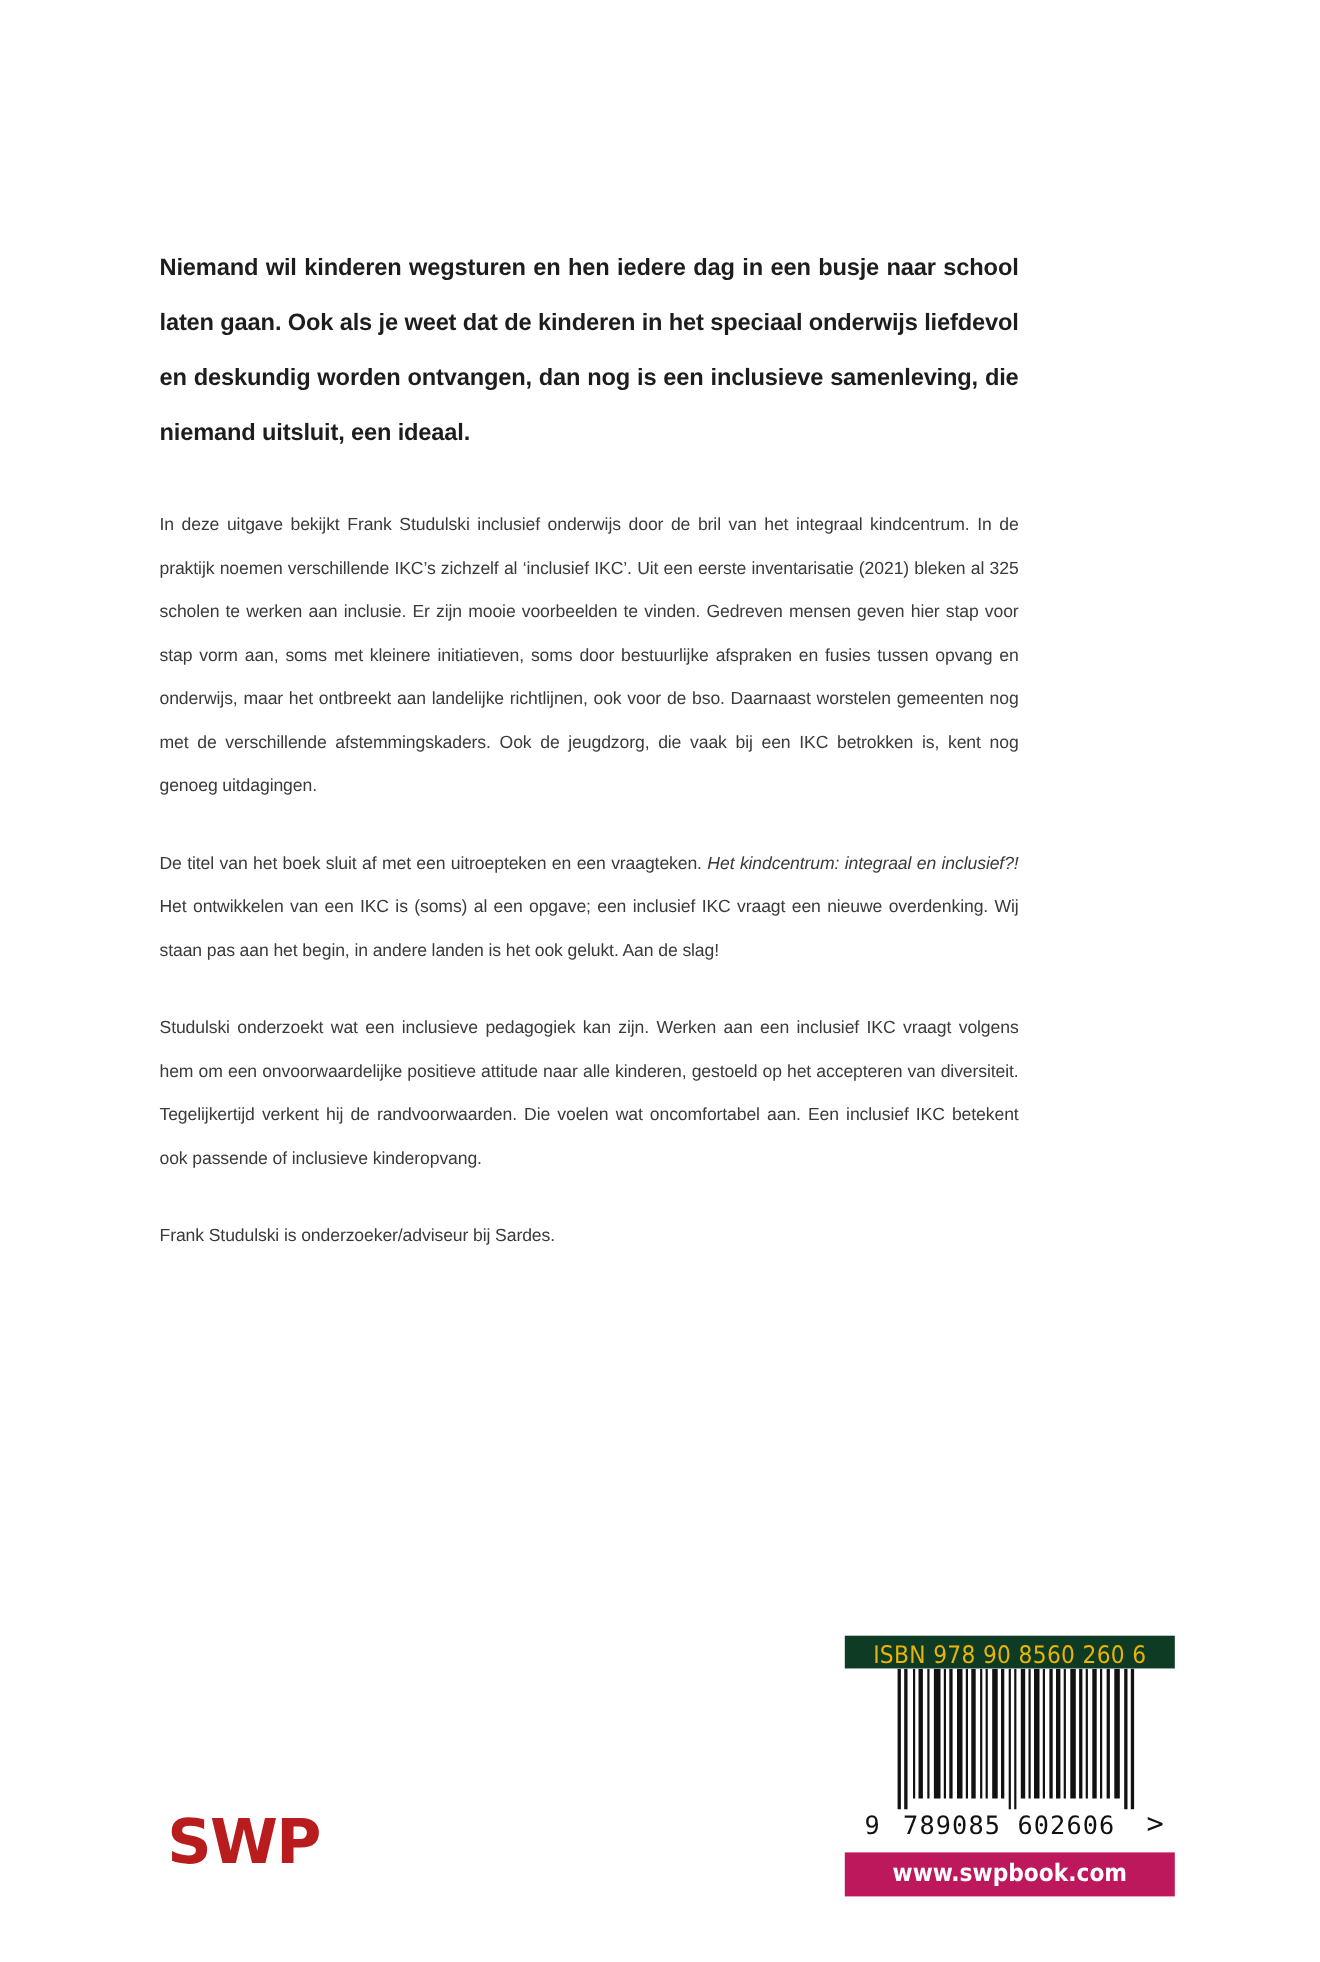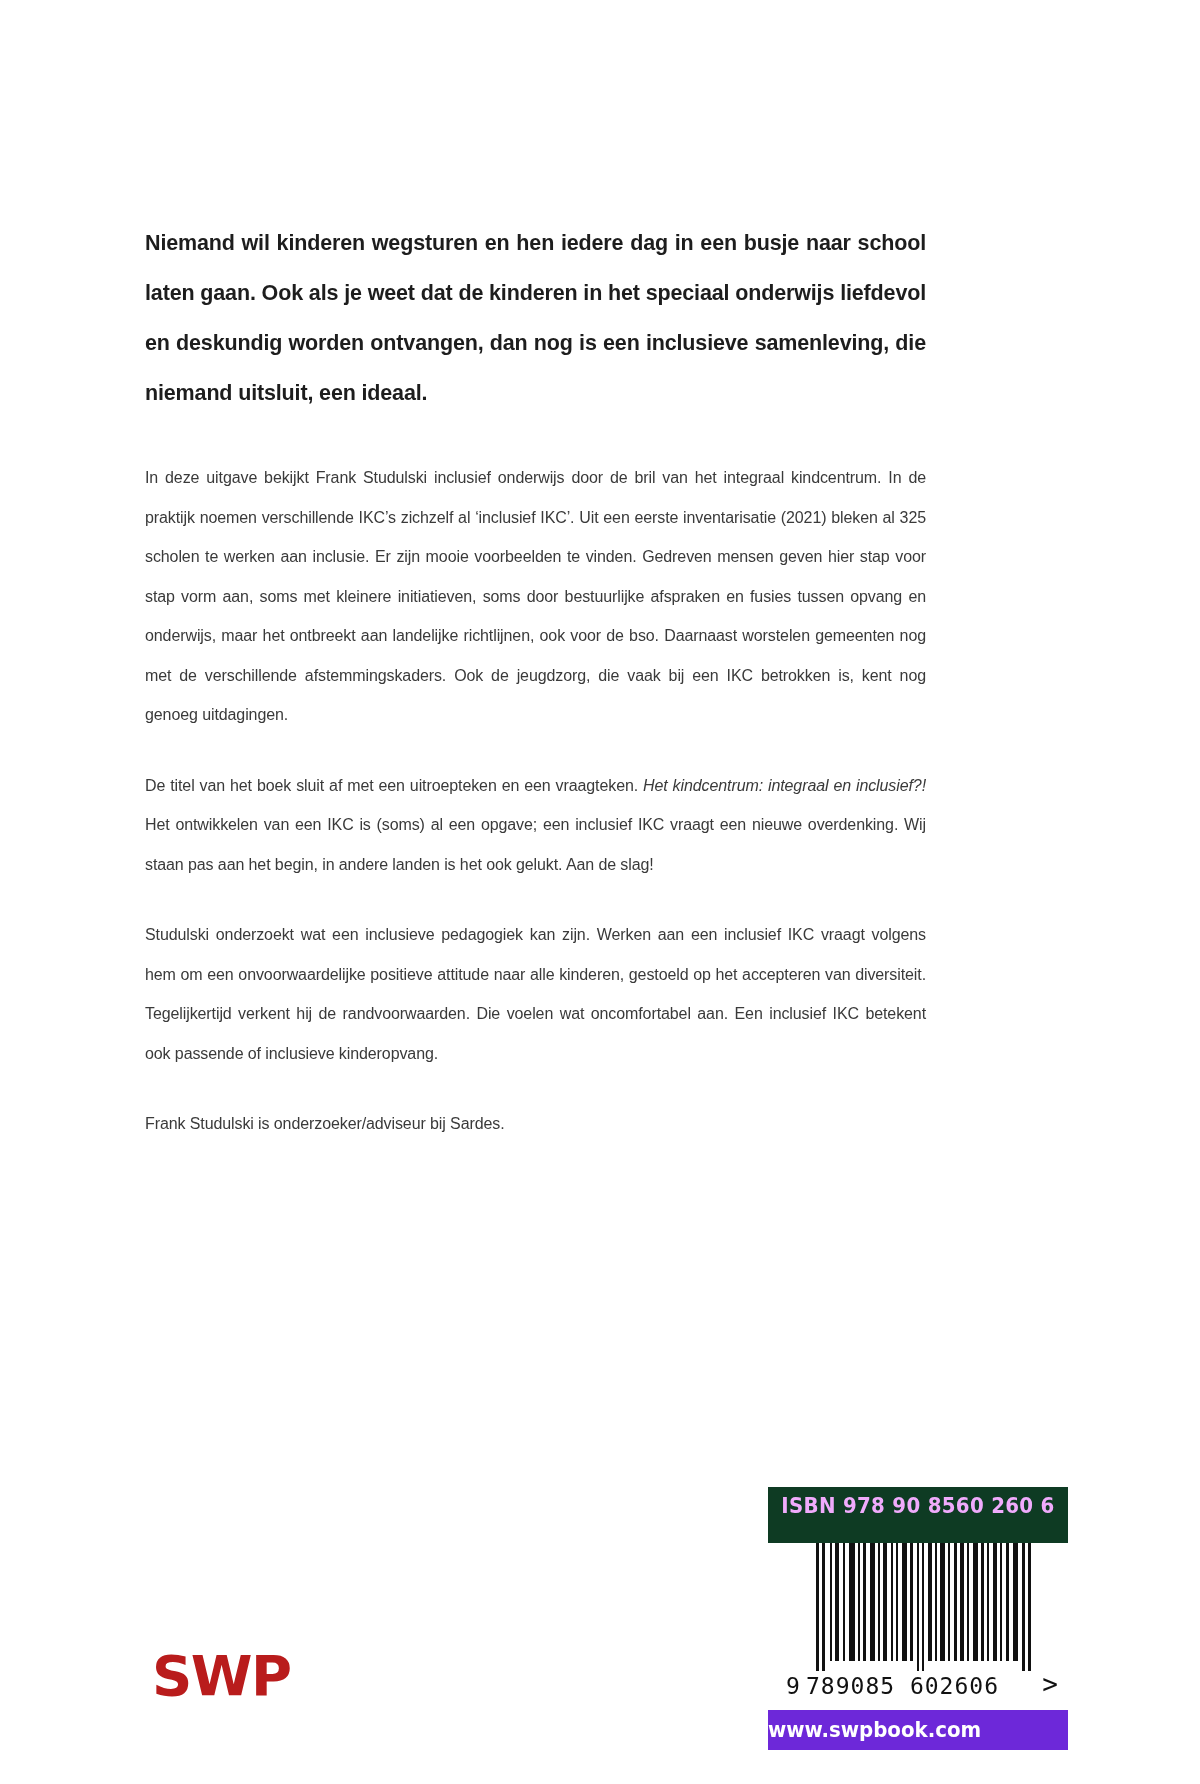--- a/index.html
+++ b/index.html
@@ -74,26 +74,26 @@
   
   .barcode-block {
     position: absolute;
     left: 768px;
     top: 1487px;
     width: 300px;
   }
 
   .isbn-band {
     background: #0E3B23;
-    color: #f0abfc;
+    color: #eab308;
     font-size: 22px;
-    font-weight: bold;
+    font-weight: normal;
     letter-spacing: 0.3px;
     text-align: center;
-    padding: 7px 0 26px 0;
+    padding: 7px 0 0 0;
     line-height: 1.05;
     font-family: "DejaVu Sans", sans-serif;
     font-stretch: condensed;
   }
 
   .bars-area {
     position: relative;
     height: 128px;
     background: #ffffff;
     margin: 0;
@@ -103,29 +103,30 @@
   .human-row {
     position: relative;
     height: 30px;
     font-family: "DejaVu Sans Mono", monospace;
     font-size: 23px;
     color: #111111;
     letter-spacing: 0px;
     line-height: 30px;
   }
   .hr-left  { position: absolute; left: 18px;  top: 0; }
-  .hr-mid   { position: absolute; left: 38px;  top: 0; letter-spacing: 1px; }
+  .hr-mid   { position: absolute; left: 53px;  top: 0; letter-spacing: 1px; }
   .hr-right { position: absolute; right: 10px; top: -2px; font-size: 26px; }
 
   .url-band {
-    background: #6d28d9;
+    background: #be185d;
     color: #ffffff;
     font-size: 22px;
     font-weight: bold;
     letter-spacing: 0px;
+    text-align: center;
     padding: 8px 0 9px 0;
     line-height: 1.05;
     font-family: "DejaVu Sans", sans-serif;
     font-stretch: condensed;
     margin-top: 9px;
   }
 </style>
 </head>
 <body>
 

